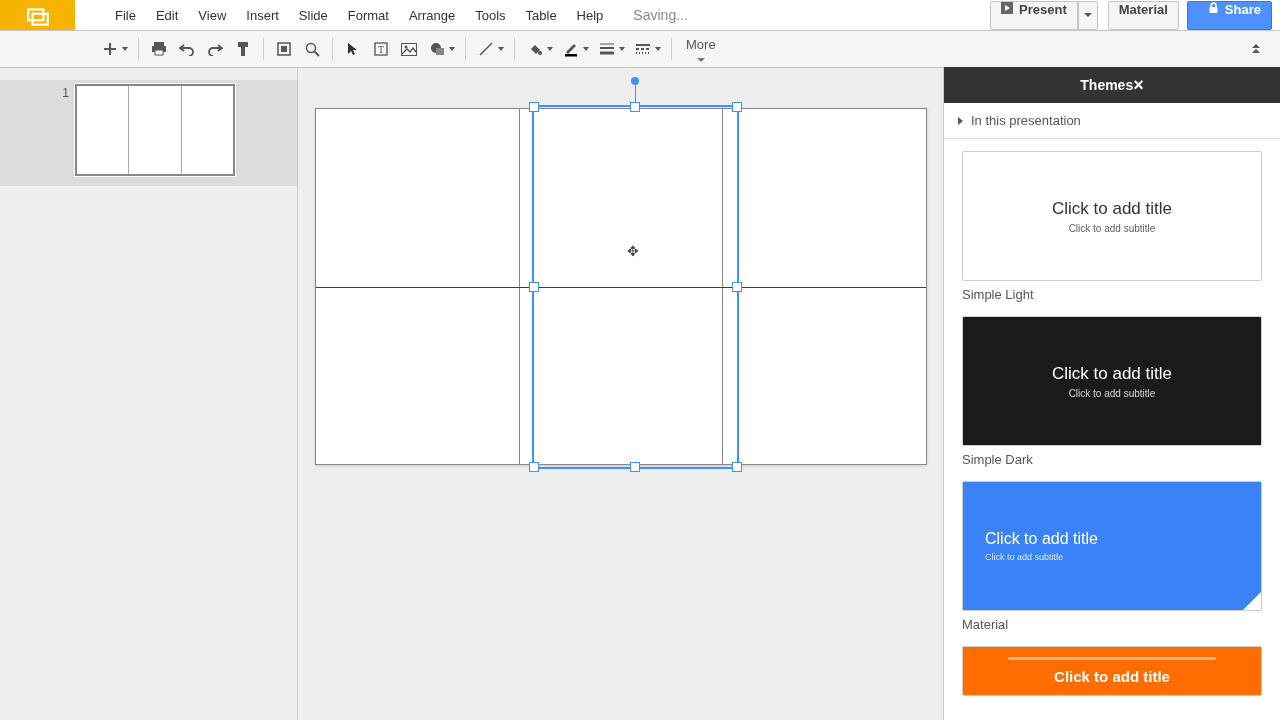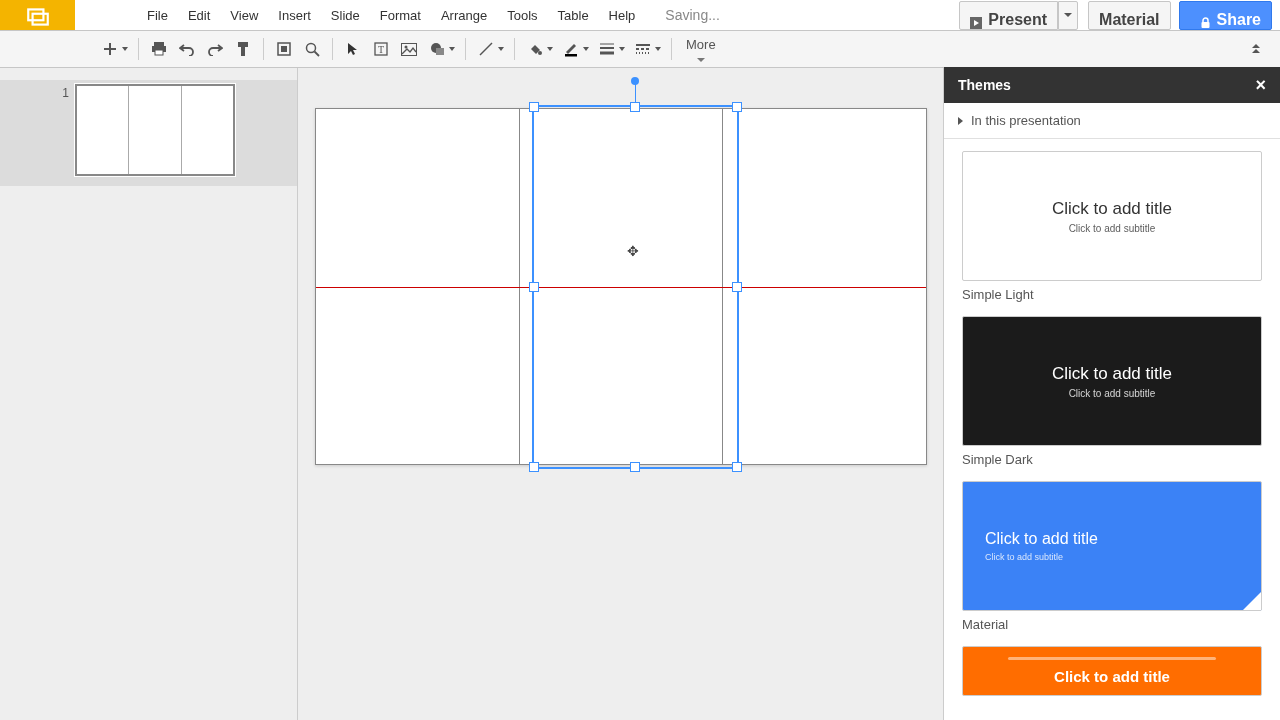--- a/index.html
+++ b/index.html
@@ -3,34 +3,33 @@
 <meta charset="utf-8">
 <style>
   html,body{margin:0;padding:0;font-family:Arial,Helvetica,sans-serif;font-size:13px;color:#333;background:#fff;}
   body{width:1280px;height:720px;overflow:hidden;}
 
   
   .menubar{
     height:30px;display:flex;align-items:center;
     border-bottom:1px solid #c6c6c6;
     padding-left:0;
-    gap:32px;
   }
   .logo-block{
     width:75px;height:30px;background:#f4b400;display:flex;align-items:flex-end;justify-content:center;
     position:relative;
   }
   .logo-block svg{width:28px;height:26px;}
   .menu-items{display:flex;align-items:center;height:100%;margin-left:30px;gap:0;}
   .menu-items .mi{padding:0 10px;height:100%;display:flex;align-items:center;cursor:pointer;color:#333;}
   .saving{margin-left:20px;color:#888;font-size:14px;}
   .right-buttons{margin-left:auto;display:flex;align-items:center;height:100%;}
   .btn{
     height:27px;border:1px solid #c6c6c6;background:#f5f5f5;border-radius:2px;
-    display:flex;align-items:flex-end;padding:0 10px;font-weight:bold;font-size:16px;color:#444;cursor:pointer;
+    display:flex;align-items:flex-start;padding:0 10px;font-weight:bold;font-size:13px;color:#444;cursor:pointer;
     margin-right:8px;
   }
   .btn.blue{background:#4d90fe;border-color:#3079ed;color:#fff;padding-left:20px;}
   .btn .ico{margin-right:6px;display:inline-flex;}
   .btn-split{display:flex;}
   .btn-split .btn{border-radius:2px 0 0 2px;margin-right:0;}
   .btn-split .drop{width:18px;height:27px;border:1px solid #c6c6c6;border-left:1px solid #c6c6c6;background:#f5f5f5;display:flex;align-items:center;justify-content:center;border-radius:0 2px 2px 0;margin-right:10px;}
   .caret{width:0;height:0;border-left:4px solid transparent;border-right:4px solid transparent;border-top:4px solid #555;}
 
   
@@ -88,21 +87,21 @@
   .rot-dot{position:absolute;left:50%;top:-30px;width:8px;height:8px;margin-left:-4px;border-radius:50%;background:#3c91ff;}
 
   .move-cursor{position:absolute;left:50%;top:40%;margin-left:-8px;margin-top:-8px;font-size:14px;color:#444;}
 
   
   .themes-panel{
     width:336px;background:#fff;border-left:1px solid #ccc;display:flex;flex-direction:column;box-shadow:-1px 0 2px rgba(0,0,0,.08);
   }
   .themes-header{
     height:36px;background:#333;color:#fff;display:flex;align-items:center;padding:0 14px;font-weight:bold;font-size:14px;
-    justify-content:space-between;margin-top:-1px;
+    justify-content:center;margin-top:-1px;
   }
   .themes-header .close{cursor:pointer;font-size:18px;line-height:1;}
   .themes-sub{
     padding:10px 14px;font-size:13px;border-bottom:1px solid #e0e0e0;display:flex;align-items:center;gap:8px;color:#555;
   }
   .themes-sub .tri{width:0;height:0;border-top:4px solid transparent;border-bottom:4px solid transparent;border-left:5px solid #555;}
   .themes-list{flex:1;overflow:auto;padding:12px 18px;}
   .theme{margin-bottom:14px;}
   .theme .preview{height:128px;border:1px solid #ccc;border-radius:2px;display:flex;flex-direction:column;align-items:center;justify-content:center;}
   .theme .preview.dark{background:#1b1b1b;color:#fff;}

